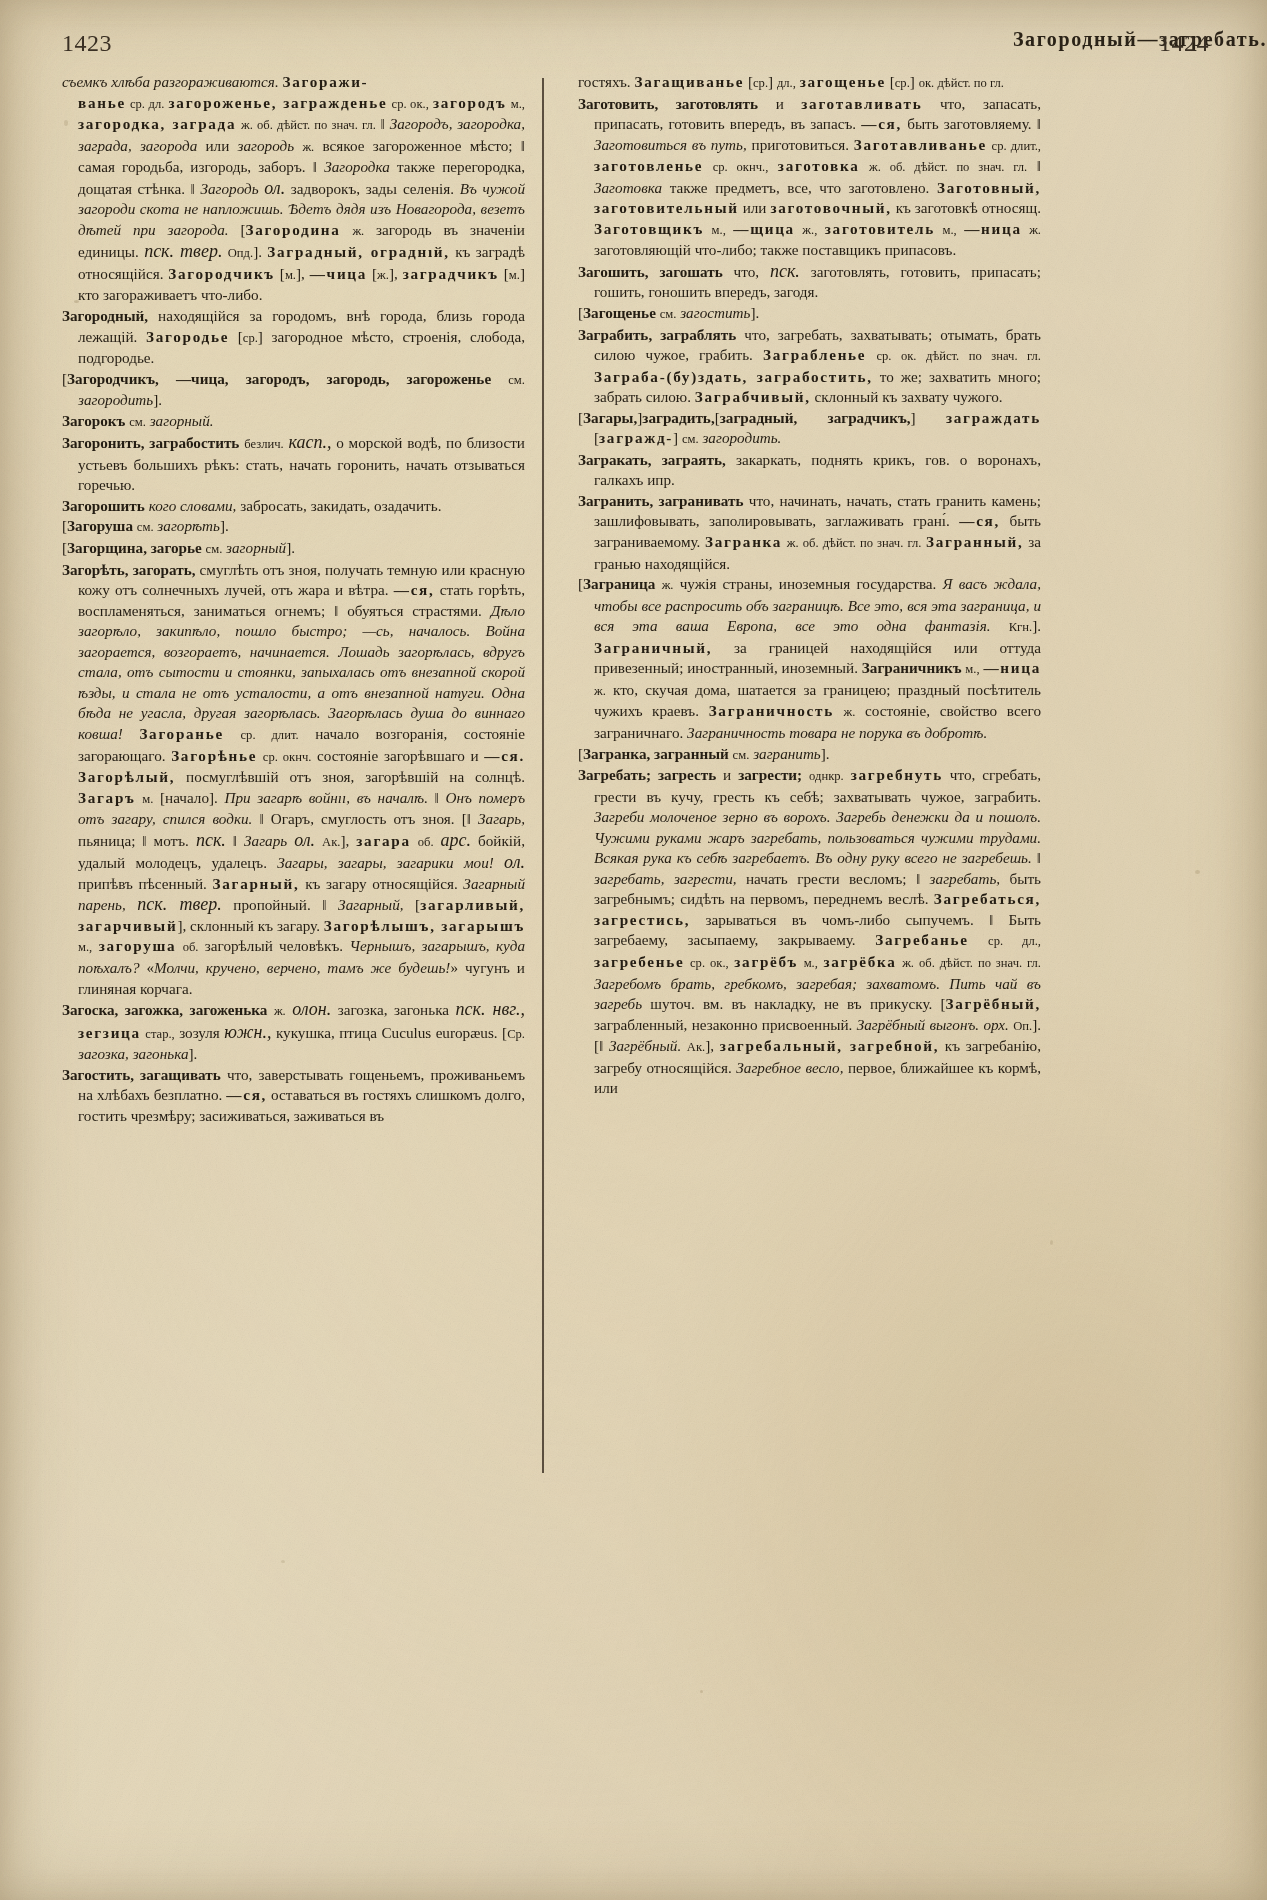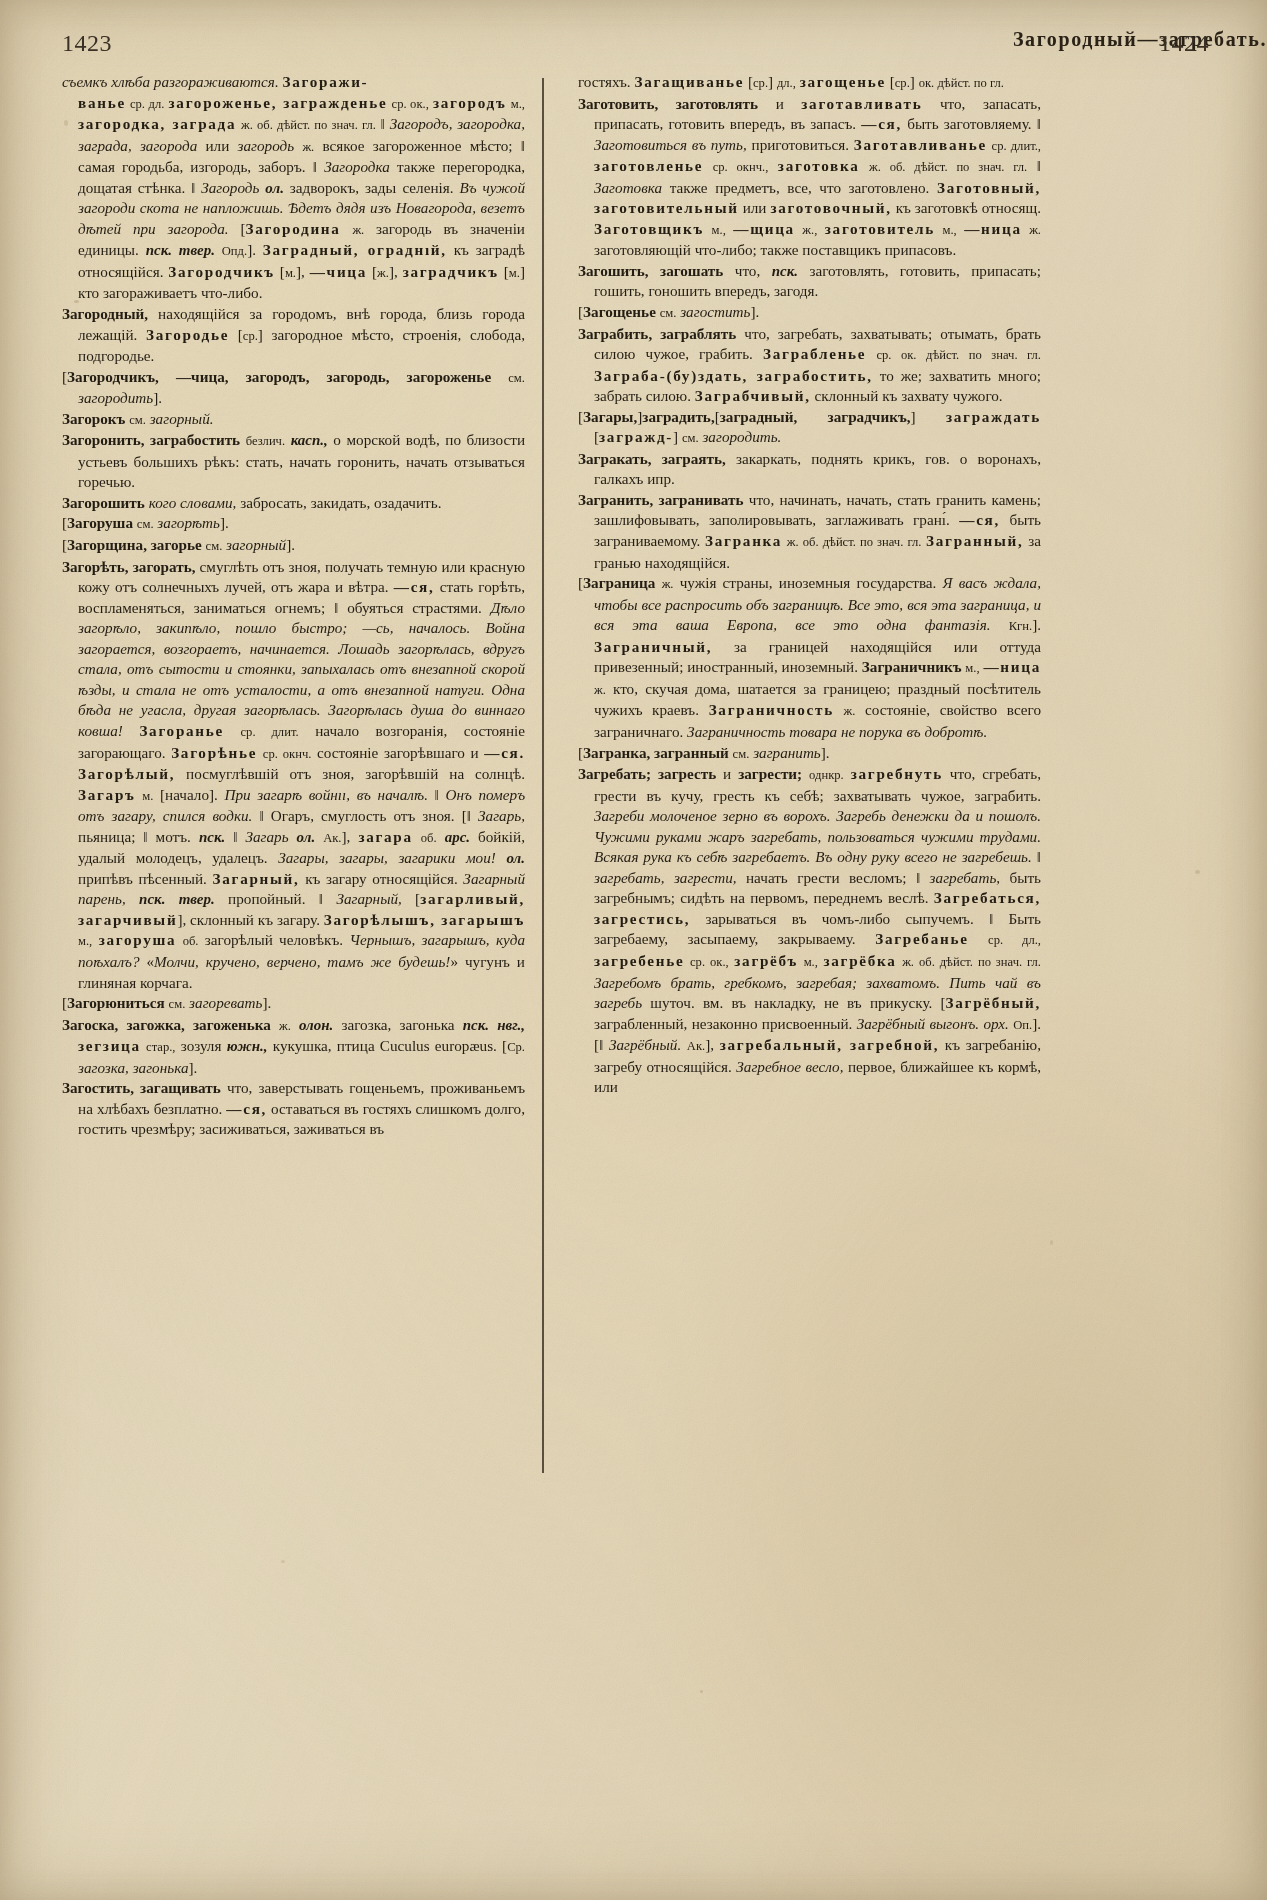--- a/index.html
+++ b/index.html
@@ -111,21 +111,21 @@
     margin: 0;
     padding: 0;
     text-indent: -16px;
     padding-left: 16px;
   }
 
   
   .hw  { font-weight: bold; }                      
   .hwl { font-weight: bold; letter-spacing: 1.7px; } 
   .it  { font-style: italic; }                      
-  .ab  { font-style: italic; font-size: 15px; font-weight: bold; }   
+  .ab  { font-style: italic; font-size: 18px; }   
   .sm  { font-size: 12.6px; }                      
 
   
   .speck {
     position: absolute;
     border-radius: 50%;
     background: #8e7a55;
     pointer-events: none;
     z-index: 4;
   }
@@ -159,21 +159,20 @@
     <div class="col col-left" id="col-left">
         <p class="entry"><span class="it">съемкъ хлѣба разгораживаются.</span> <span class="hwl">Загоражи-</span><br><span class="hwl">ванье</span> <span class="sm">ср. дл.</span> <span class="hwl">загороженье, загражденье</span> <span class="sm">ср. ок.,</span> <span class="hwl">загородъ</span> <span class="sm">м.,</span> <span class="hwl">загородка, заграда</span> <span class="sm">ж. об. дѣйст. по знач. гл.</span> ‖ <span class="it">Загородъ, загородка, заграда, загорода</span> или <span class="it">загородь</span> <span class="sm">ж.</span> всякое загороженное мѣсто; ‖ самая городьба, изгородь, заборъ. ‖ <span class="it">Загородка</span> также перегородка, дощатая стѣнка. ‖ <span class="it">Загородь</span> <span class="ab">ол.</span> задворокъ, задьı селенія. <span class="it">Въ чужой загороди скота не напложишь. Ѣдетъ дядя изъ Новагорода, везетъ дѣтей при загорода.</span> [<span class="hwl">Загородина</span> <span class="sm">ж.</span> загородь въ значеніи единицы. <span class="ab">пск. твер.</span> <span class="sm">Опд.</span>]. <span class="hwl">Заградный, ограднıй,</span> къ заградѣ относящійся. <span class="hwl">Загородчикъ</span> [<span class="sm">м.</span>], <span class="hwl">—чица</span> [<span class="sm">ж.</span>], <span class="hwl">заградчикъ</span> [<span class="sm">м.</span>] кто загораживаетъ что-либо.</p>
         <p class="entry"><span class="hw">Загородный,</span> находящійся за городомъ, внѣ города, близь города лежащій. <span class="hwl">Загородье</span> [<span class="sm">ср.</span>] загородное мѣсто, строенія, слобода, подгородье.</p>
         <p class="entry">[<span class="hw">Загородчикъ, —чица, загородъ, загородь, загороженье</span> <span class="sm">см.</span> <span class="it">загородить</span>].</p>
         <p class="entry"><span class="hw">Загорокъ</span> <span class="sm">см.</span> <span class="it">загорный.</span></p>
         <p class="entry"><span class="hw">Загоронить, заграбостить</span> <span class="sm">безлич.</span> <span class="ab">касп.,</span> о морской водѣ, по близости устьевъ большихъ рѣкъ: стать, начать горонить, начать отзываться горечью.</p>
         <p class="entry"><span class="hw">Загорошить</span> <span class="it">кого словами,</span> забросать, закидать, озадачить.</p>
         <p class="entry">[<span class="hw">Загоруша</span> <span class="sm">см.</span> <span class="it">загорѣть</span>].</p>
         <p class="entry">[<span class="hw">Загорщина, загорье</span> <span class="sm">см.</span> <span class="it">загорный</span>].</p>
         <p class="entry"><span class="hw">Загорѣть, загорать,</span> смуглѣть отъ зноя, получать темную или красную кожу отъ солнечныхъ лучей, отъ жара и вѣтра. <span class="hwl">—ся,</span> стать горѣть, воспламеняться, заниматься огнемъ; ‖ обуяться страстями. <span class="it">Дѣло загорѣло, закипѣло, пошло быстро; —сь, началось. Война загорается, возгораетъ, начинается. Лошадь загорѣлась, вдругъ стала, отъ сытости и стоянки, запыхалась отъ внезапной скорой ѣзды, и стала не отъ усталости, а отъ внезапной натуги. Одна бѣда не угасла, другая загорѣлась. Загорѣлась душа до виннаго ковша!</span> <span class="hwl">Загоранье</span> <span class="sm">ср. длит.</span> начало возгоранія, состояніе загорающаго. <span class="hwl">Загорѣнье</span> <span class="sm">ср. окнч.</span> состояніе загорѣвшаго и <span class="hwl">—ся.</span> <span class="hwl">Загорѣлый,</span> посмуглѣвшій отъ зноя, загорѣвшій на солнцѣ. <span class="hwl">Загаръ</span> <span class="sm">м.</span> [начало]. <span class="it">При загарѣ войнıı, въ началѣ.</span> ‖ <span class="it">Онъ померъ отъ загару, спился водки.</span> ‖ Огаръ, смуглость отъ зноя. [‖ <span class="it">Загарь,</span> пьяница; ‖ мотъ. <span class="ab">пск.</span> ‖ <span class="it">Загарь</span> <span class="ab">ол.</span> <span class="sm">Ак.</span>], <span class="hwl">загара</span> <span class="sm">об.</span> <span class="ab">арс.</span> бойкій, удалый молодецъ, удалецъ. <span class="it">Загары, загары, загарики мои!</span> <span class="ab">ол.</span> припѣвъ пѣсенный. <span class="hwl">Загарный,</span> къ загару относящійся. <span class="it">Загарный парень,</span> <span class="ab">пск. твер.</span> пропойный. ‖ <span class="it">Загарный,</span> [<span class="hwl">загарливый, загарчивый</span>], склонный къ загару. <span class="hwl">Загорѣлышъ, загарышъ</span> <span class="sm">м.,</span> <span class="hwl">загоруша</span> <span class="sm">об.</span> загорѣлый человѣкъ. <span class="it">Чернышъ, загарышъ, куда поѣхалъ?</span> «<span class="it">Молчи, кручено, верчено, тамъ же будешь!</span>» чугунъ и глиняная корчага.</p>
-        <p class="entry">[<span class="hw">Загорюниться</span> <span class="sm">см.</span> <span class="it">загоревать</span>].</p>
         <p class="entry"><span class="hw">Загоска, загожка, загоженька</span> <span class="sm">ж.</span> <span class="ab">олон.</span> загозка, загонька <span class="ab">пск. нвг.,</span> <span class="hwl">зегзица</span> <span class="sm">стар.,</span> зозуля <span class="ab">южн.,</span> кукушка, птица Cuculus europæus. [<span class="sm">Ср.</span> <span class="it">загозка, загонька</span>].</p>
         <p class="entry"><span class="hw">Загостить, загащивать</span> что, заверстывать гощеньемъ, проживаньемъ на хлѣбахъ безплатно. <span class="hwl">—ся,</span> оставаться въ гостяхъ слишкомъ долго, гостить чрезмѣру; засиживаться, заживаться въ</p>
       </div>
     <div class="rule"></div>
     <div class="col col-right" id="col-right">
         <p class="entry">гостяхъ. <span class="hwl">Загащиванье</span> [<span class="sm">ср.</span>] <span class="sm">дл.,</span> <span class="hwl">загощенье</span> [<span class="sm">ср.</span>] <span class="sm">ок. дѣйст. по гл.</span></p>
         <p class="entry"><span class="hw">Заготовить, заготовлять</span> и <span class="hwl">заготавливать</span> что, запасать, припасать, готовить впередъ, въ запасъ. <span class="hwl">—ся,</span> быть заготовляему. ‖ <span class="it">Заготовиться въ путь,</span> приготовиться. <span class="hwl">Заготавливанье</span> <span class="sm">ср. длит.,</span> <span class="hwl">заготовленье</span> <span class="sm">ср. окнч.,</span> <span class="hwl">заготовка</span> <span class="sm">ж. об. дѣйст. по знач. гл.</span> ‖ <span class="it">Заготовка</span> также предметъ, все, что заготовлено. <span class="hwl">Заготовный, заготовительный</span> или <span class="hwl">заготовочный,</span> къ заготовкѣ относящ. <span class="hwl">Заготовщикъ</span> <span class="sm">м.,</span> <span class="hwl">—щица</span> <span class="sm">ж.,</span> <span class="hwl">заготовитель</span> <span class="sm">м.,</span> <span class="hwl">—ница</span> <span class="sm">ж.</span> заготовляющій что-либо; также поставщикъ припасовъ.</p>
         <p class="entry"><span class="hw">Загошить, загошать</span> что, <span class="ab">пск.</span> заготовлять, готовить, припасать; гошить, гоношить впередъ, загодя.</p>
         <p class="entry">[<span class="hw">Загощенье</span> <span class="sm">см.</span> <span class="it">загостить</span>].</p>
         <p class="entry"><span class="hw">Заграбить, заграблять</span> что, загребать, захватывать; отымать, брать силою чужое, грабить. <span class="hwl">Заграбленье</span> <span class="sm">ср. ок. дѣйст. по знач. гл.</span> <span class="hwl">Заграба-(бу)здать, заграбостить,</span> то же; захватить много; забрать силою. <span class="hwl">Заграбчивый,</span> склонный къ захвату чужого.</p>

